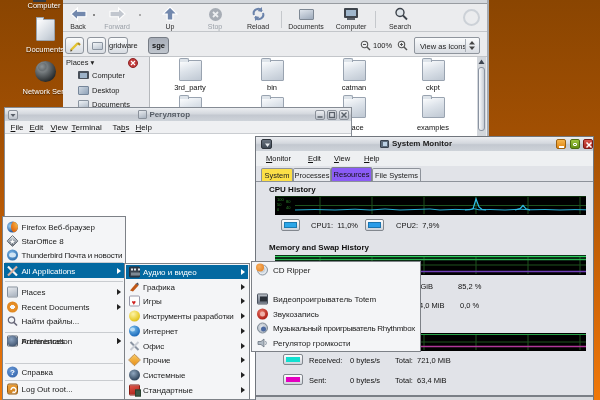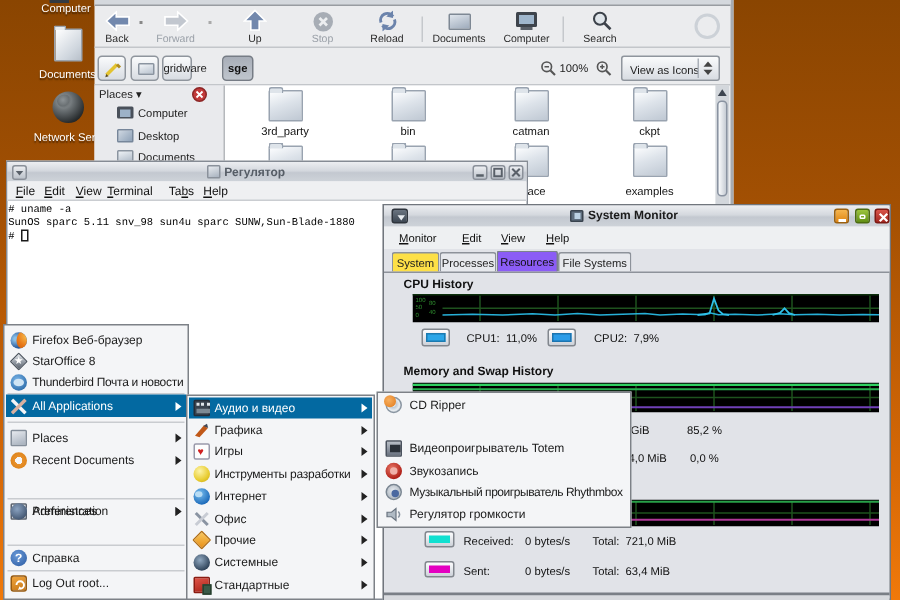--- a/index.html
+++ b/index.html
@@ -203,23 +203,20 @@
       </div>
   </div>
   <div class="ab" style="left:0;top:13px;width:100%;height:13px;background:#eff0f2;border-bottom:1px solid #cacdd1;font-size:8px;color:#111;">
     <span class="ab" style="left:6px;top:2px;"><u>F</u>ile</span>
     <span class="ab" style="left:25px;top:2px;"><u>E</u>dit</span>
     <span class="ab" style="left:46px;top:2px;"><u>V</u>iew</span>
     <span class="ab" style="left:67px;top:2px;"><u>T</u>erminal</span>
     <span class="ab" style="left:108px;top:2px;">Ta<u>b</u>s</span>
     <span class="ab" style="left:131px;top:2px;"><u>H</u>elp</span>
   </div>
-  <div id="termtext" class="ab" style="left:1px;top:28px;font-family:'Liberation Mono',monospace;font-size:7px;line-height:8.7px;color:#000;white-space:pre;"># uname -a
-SunOS sparc 5.11 snv_98 sun4u sparc SUNW,Sun-Blade-1880
-# <span style="display:inline-block;width:5px;height:7.5px;border:1px solid #1a1a1a;vertical-align:-1.5px;"></span></div>
 </div>
 
 <div id="sysmon" class="ab" style="left:255px;top:136px;width:339px;height:264px;background:#e1e3e8;border:1px solid #71767d;z-index:3;">
   <div class="titlebar ab" style="left:0;top:0;width:100%;height:14px;">
     <div class="ab" style="left:5px;top:1.5px;width:11px;height:10px;background:linear-gradient(180deg,#6a7480,#3e4854);border:1px solid #2e343c;border-radius:2px;">
         <svg style="margin:1px 0 0 0.5px" width="9" height="8" viewBox="0 0 9 8">
           <path d="M2 2.5 L7 2.5 L4.5 6 Z" fill="#e8ecf0"></path>
         </svg>
       </div>
     <div class="ab" style="left:124px;top:2.5px;width:9px;height:8px;background:#5f6e7e;border:1px solid #39434e;border-radius:1px;">
@@ -374,20 +371,27 @@
   <div class="mi" style="top:67.5px;">
       <span class="ico" style="background:linear-gradient(160deg,#e6e9ee,#a6b0bd);border:1px solid #848e9a;border-radius:1px;"></span>
       <span class="txt">Places</span>
       <span class="arr"></span>
     </div>
   <div class="mi" style="top:82.5px;">
       <span class="ico ic" style="background:radial-gradient(circle at 50% 50%,#f5f6f8 30%,#e8912c 32%,#d87c10 100%);"></span>
       <span class="txt">Recent Documents</span>
       <span class="arr"></span>
     </div>
+  <div class="mi" style="top:97px;">
+      <svg class="ico" width="11" height="11" viewBox="0 0 11 11">
+        <circle cx="4.5" cy="4.5" r="3.2" fill="#eef1f4" stroke="#667" stroke-width="1.2"></circle>
+        <line x1="7" y1="7" x2="10" y2="10" stroke="#667" stroke-width="1.6"></line>
+      </svg>
+      <span class="txt">Найти файлы...</span>
+    </div>
   <div class="msep" style="top:115px;"></div>
   <div class="mi" style="top:116.7px;">
       <span class="ico" style="background:linear-gradient(180deg,#f0f2f4,#c8ced6);border:1px solid #5a626e;border-radius:1px;">
         <span class="ab" style="left:1px;top:1px;width:4px;height:8px;background:#3c4754;"></span>
         <span class="ab" style="left:6px;top:2px;width:4px;height:2px;background:#8494a8;"></span>
       </span>
       <span class="txt">Preferences</span>
       <span class="arr"></span>
     </div>
   <div class="mi" style="top:117px;">

